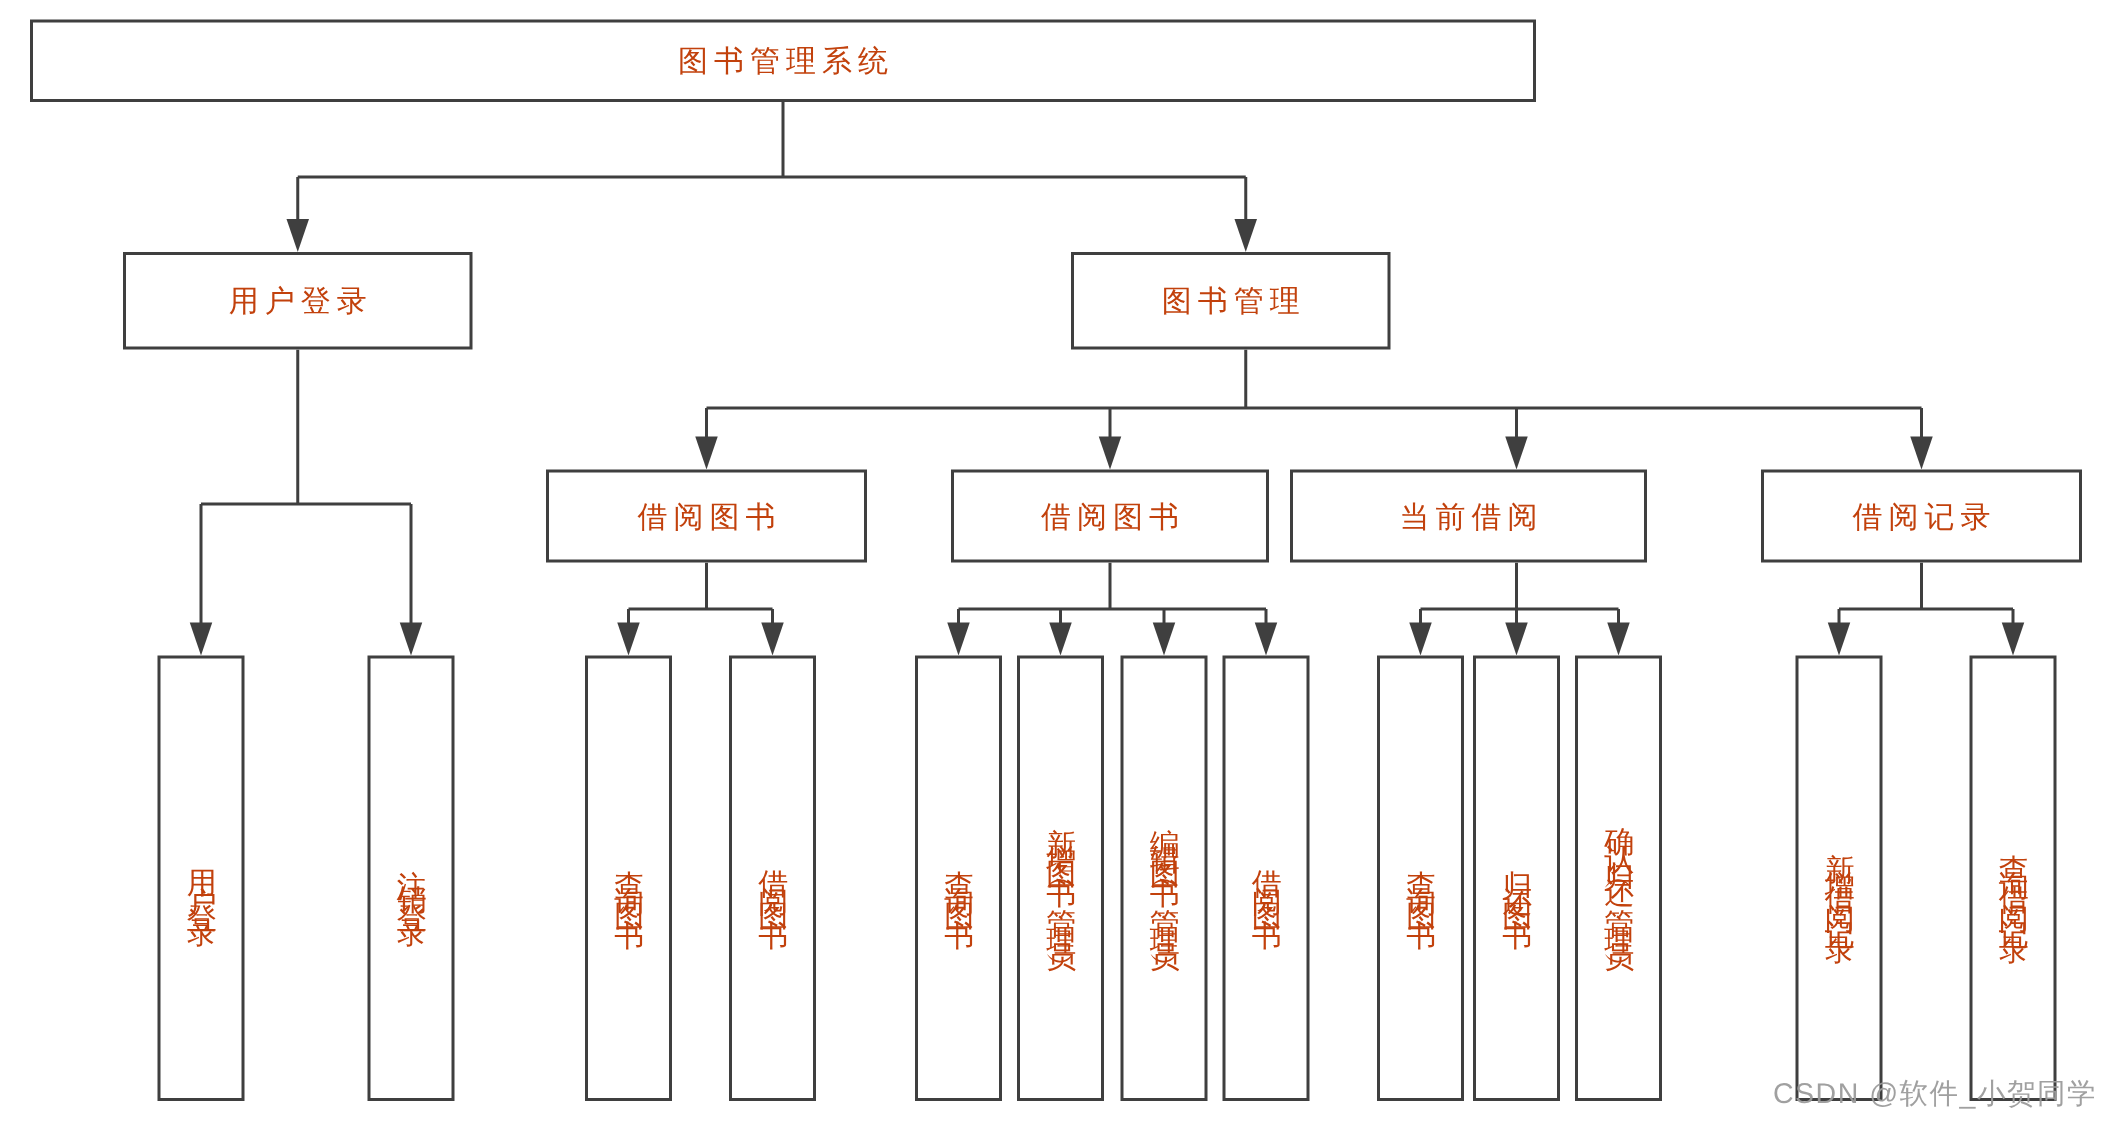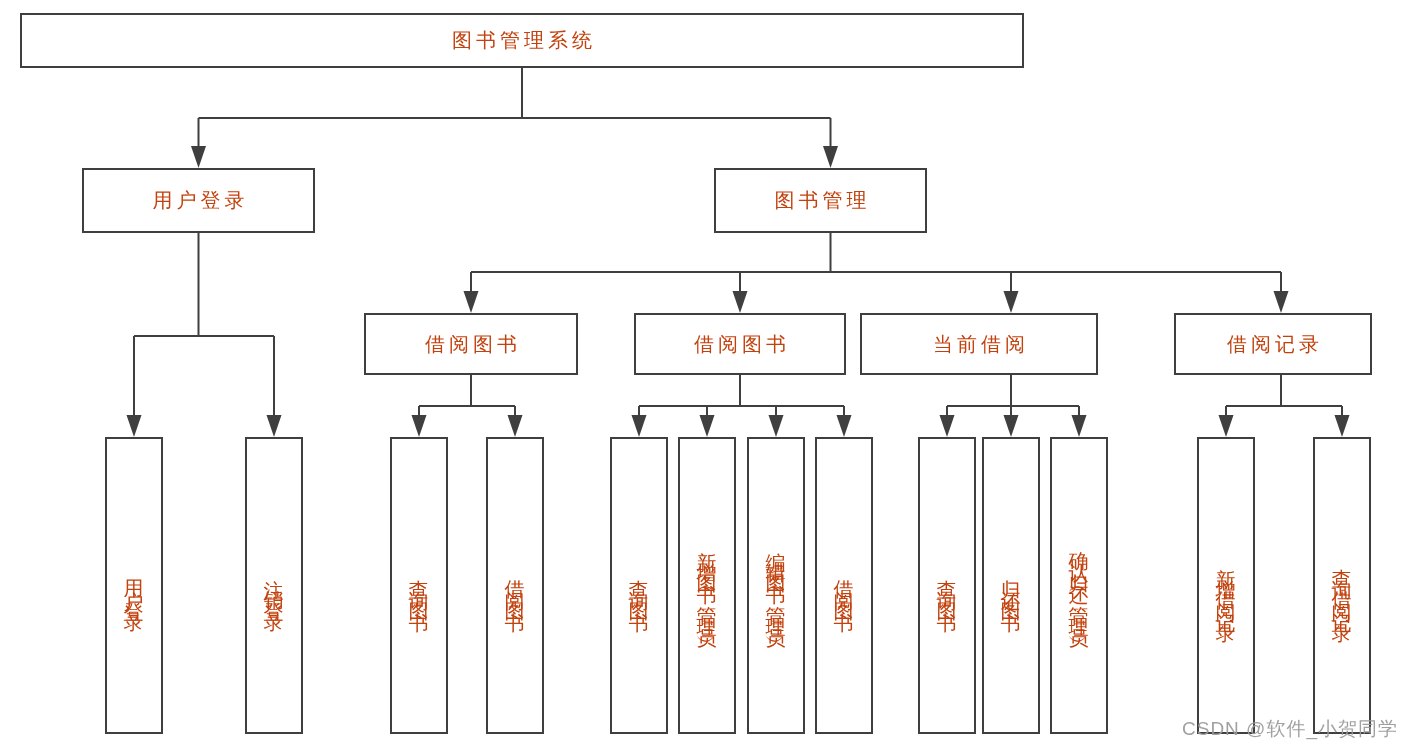--- a/index.html
+++ b/index.html
@@ -110,21 +110,21 @@
 
   <div class="node" style="left:364px; top:313px; width:214px; height:62px">
     <span class="h-label">借阅图书</span>
   </div>
   <div class="node" style="left:634px; top:313px; width:212px; height:62px">
     <span class="h-label">借阅图书</span>
   </div>
   <div class="node" style="left:860px; top:313px; width:238px; height:62px">
     <span class="h-label">当前借阅</span>
   </div>
-  <div class="node" style="left:1174px; top:313px; width:198px; height:62px">
+  <div class="node" style="left:1174px; top:313px; width:214px; height:62px">
     <span class="h-label">借阅记录</span>
   </div>
 
   <div class="node leaf" style="left:105px; top:437px; width:58px; height:297px">
     <span class="v-label">用户登录</span>
   </div>
   <div class="node leaf" style="left:245px; top:437px; width:58px; height:297px">
     <span class="v-label">注销登录</span>
   </div>
 

